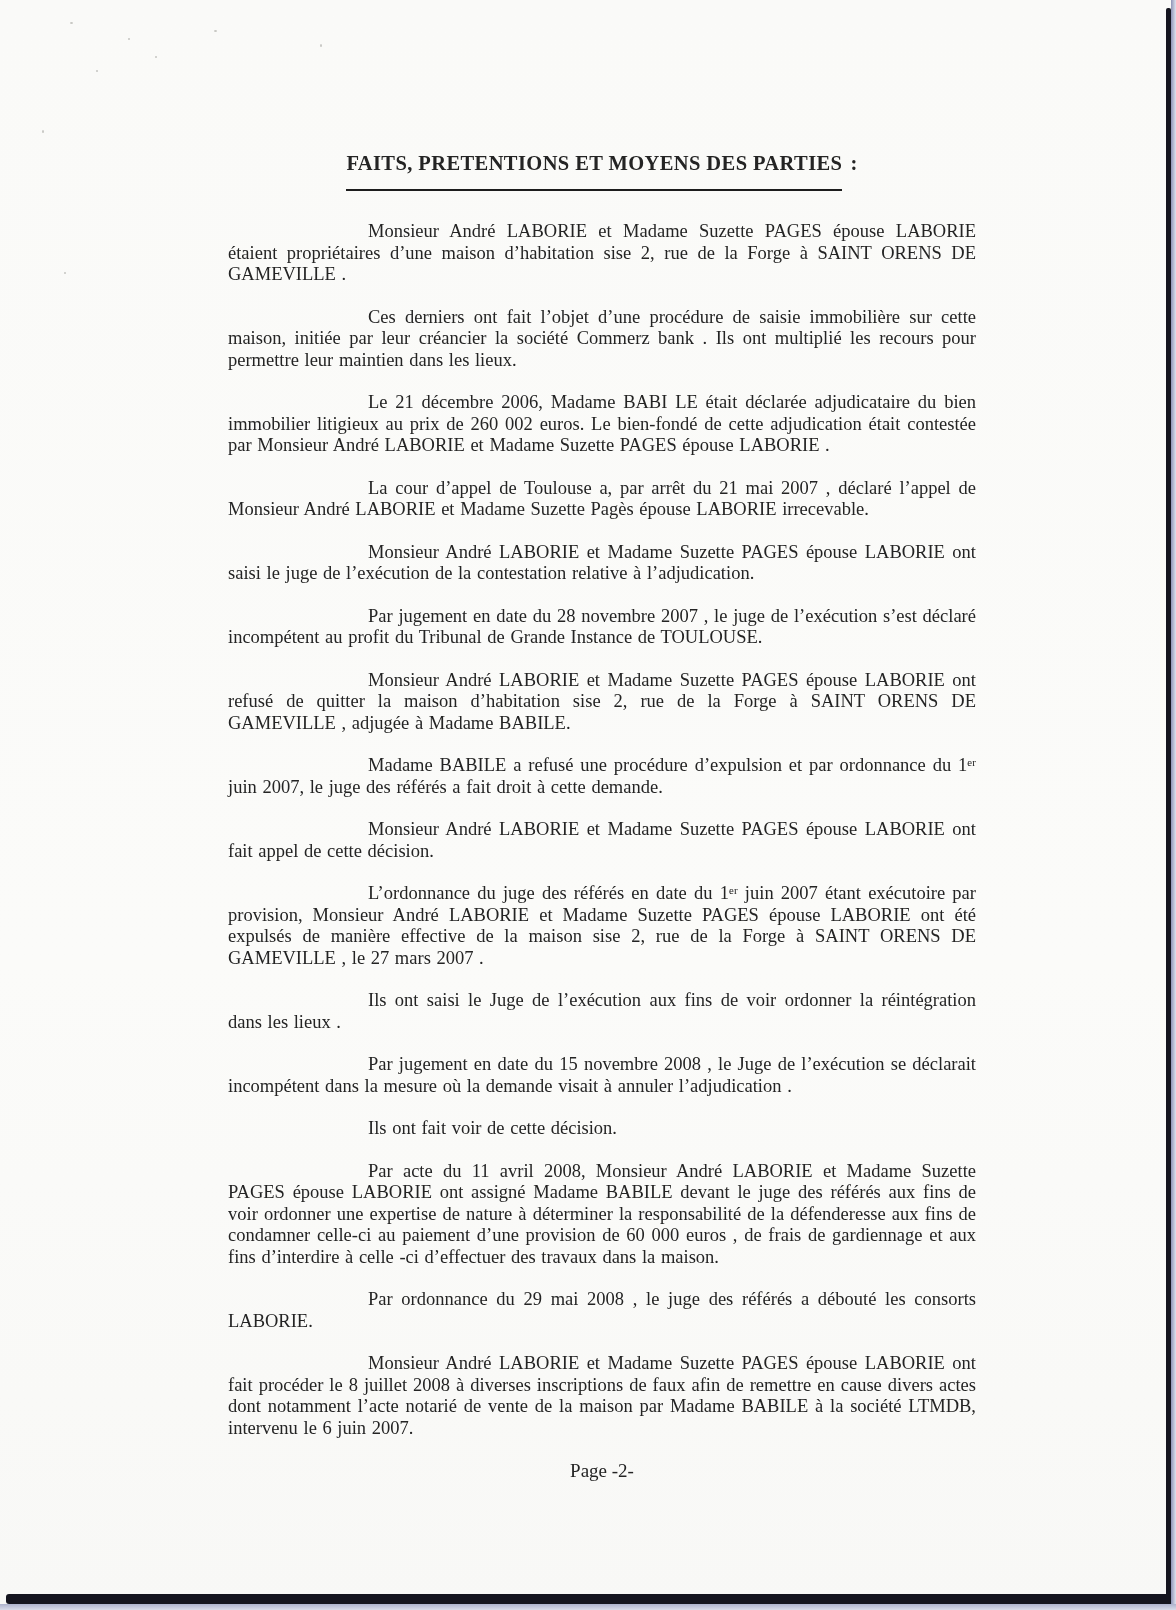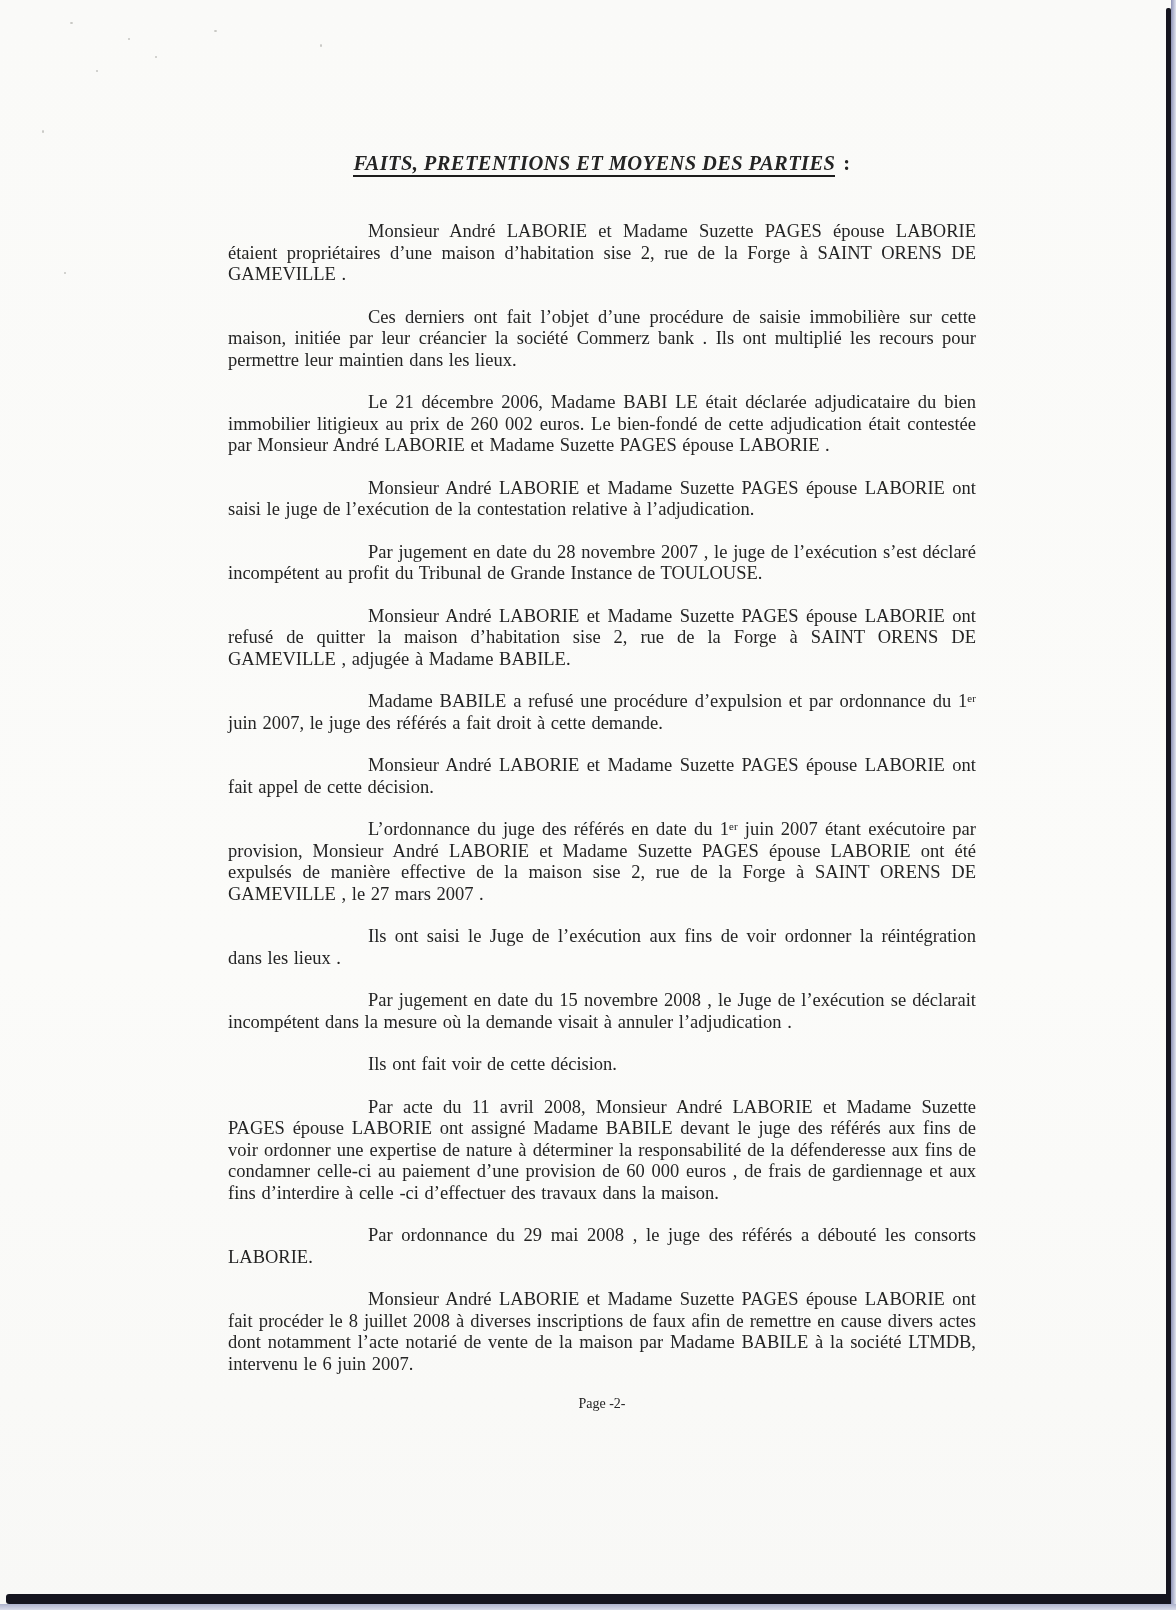--- a/index.html
+++ b/index.html
@@ -68,38 +68,37 @@
   .heading {
     margin: 152px 0 46px 0;
     font-size: 20.5px;
     font-weight: bold;
     text-align: center;
     letter-spacing: .4px;
     white-space: nowrap;
   }
   .heading .underlined {
     border-bottom: 2.5px solid #1d1d1d;
-    padding-bottom: 1px;
-    font-style: italic;
+    padding-bottom: 15px;
   }
   .heading .suffix {
     font-weight: bold;
     margin-left: 8px;
   }
   .content p {
     margin: 0 0 21px 0;
     font-size: 18.5px;
     line-height: 21.5px;
     text-align: justify;
     text-indent: 140px;
     word-spacing: 1px;
   }
   .page-footer {
     margin-top: 16px;
-    font-size: 14px;
+    font-size: 19px;
     text-align: center;
     text-indent: 0;
   }
 </style>
 </head>
 <body>
 
 <div class="scan-page">
 
   <div class="speckle" style="left:70px;top:22px;width:3px;height:2px;"></div>
@@ -117,20 +116,21 @@
   <div class="bottom-bar"></div>
 
   <div class="content">
     <div class="heading">
       <span class="underlined">FAITS, PRETENTIONS ET MOYENS DES PARTIES</span><span class="suffix">:</span>
     </div>
 
     <p>Monsieur André LABORIE et Madame Suzette PAGES épouse LABORIE étaient propriétaires d’une maison d’habitation sise 2, rue de la Forge à SAINT ORENS DE GAMEVILLE .</p>
     <p>Ces derniers ont fait l’objet d’une procédure de saisie immobilière sur cette maison, initiée par leur créancier la société Commerz bank . Ils ont multiplié les recours pour permettre leur maintien dans les lieux.</p>
     <p>Le 21 décembre 2006, Madame BABI LE était déclarée adjudicataire du bien immobilier litigieux au prix de 260 002 euros. Le bien-fondé de cette adjudication était contestée par Monsieur André LABORIE et Madame Suzette PAGES épouse LABORIE .</p>
+    <p>La cour d’appel de Toulouse a, par arrêt du 21 mai 2007 , déclaré l’appel de Monsieur André LABORIE et Madame Suzette Pagès épouse LABORIE irrecevable.</p>
     <p>Monsieur André LABORIE et Madame Suzette PAGES épouse LABORIE ont saisi le juge de l’exécution de la contestation relative à l’adjudication.</p>
     <p>Par jugement en date du 28 novembre 2007 , le juge de l’exécution s’est déclaré incompétent au profit du Tribunal de Grande Instance de TOULOUSE.</p>
     <p>Monsieur André LABORIE et Madame Suzette PAGES épouse LABORIE ont refusé de quitter la maison d’habitation sise 2, rue de la Forge à SAINT ORENS DE GAMEVILLE , adjugée à Madame BABILE.</p>
     <p>Madame BABILE a refusé une procédure d’expulsion et par ordonnance du 1ᵉʳ juin 2007, le juge des référés a fait droit à cette demande.</p>
     <p>Monsieur André LABORIE et Madame Suzette PAGES épouse LABORIE ont fait appel de cette décision.</p>
     <p>L’ordonnance du juge des référés en date du 1ᵉʳ juin 2007 étant exécutoire par provision, Monsieur André LABORIE et Madame Suzette PAGES épouse LABORIE ont été expulsés de manière effective de la maison sise 2, rue de la Forge à SAINT ORENS DE GAMEVILLE , le 27 mars 2007 .</p>
     <p>Ils ont saisi le Juge de l’exécution aux fins de voir ordonner la réintégration dans les lieux .</p>
     <p>Par jugement en date du 15 novembre 2008 , le Juge de l’exécution se déclarait incompétent dans la mesure où la demande visait à annuler l’adjudication .</p>
     <p>Ils ont fait voir de cette décision.</p>
     <p>Par acte du 11 avril 2008, Monsieur André LABORIE et Madame Suzette PAGES épouse LABORIE ont assigné Madame BABILE devant le juge des référés aux fins de voir ordonner une expertise de nature à déterminer la responsabilité de la défenderesse aux fins de condamner celle-ci au paiement d’une provision de 60 000 euros , de frais de gardiennage et aux fins d’interdire à celle -ci d’effectuer des travaux dans la maison.</p>

